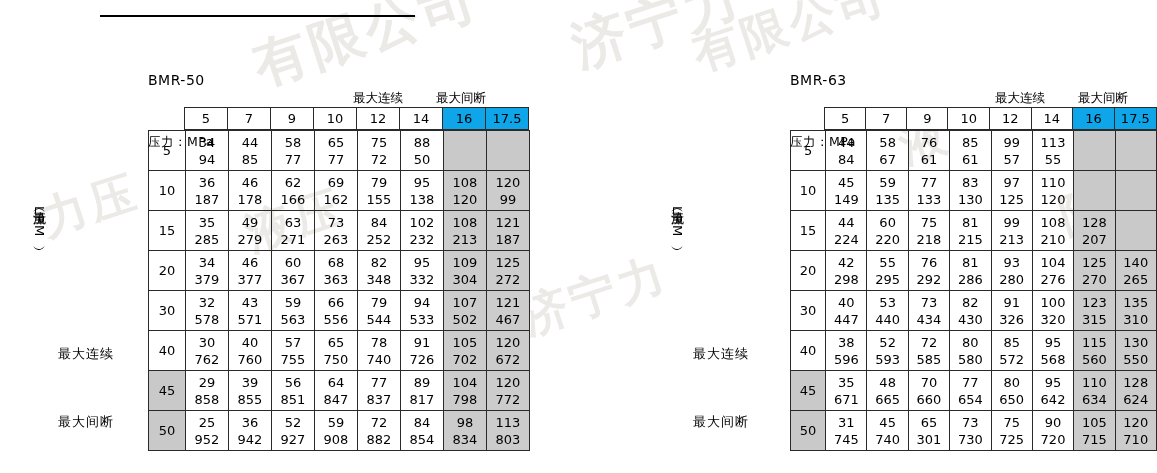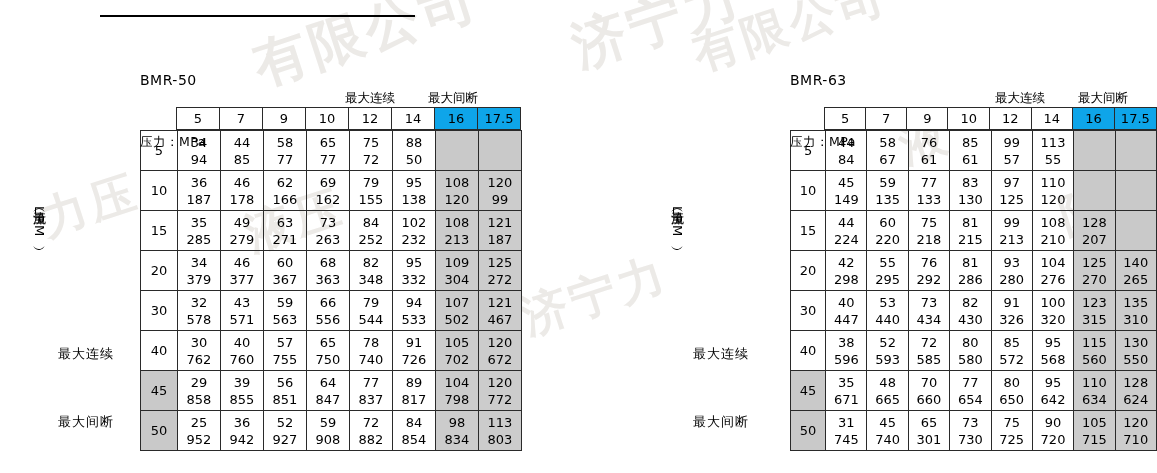--- a/index.html
+++ b/index.html
@@ -32,21 +32,21 @@
     font-size:27px;
     letter-spacing:3px;
     font-family:"DejaVu Sans","Liberation Sans",sans-serif;
     white-space:nowrap;
   }
   .title-rule{
     width:315px;height:2px;background:#000;margin-top:7px;
   }
   
   .block{position:absolute;top:72px;z-index:2;}
-  .block.left{left:140px;}
+  .block.left{left:148px;}
   .block.right{left:790px;}
   .model{
     font-size:14px;
     letter-spacing:.5px;
     margin-bottom:2px;
   }
   .hdrrow{
     position:relative;
     height:17px;
     font-size:12.5px;

